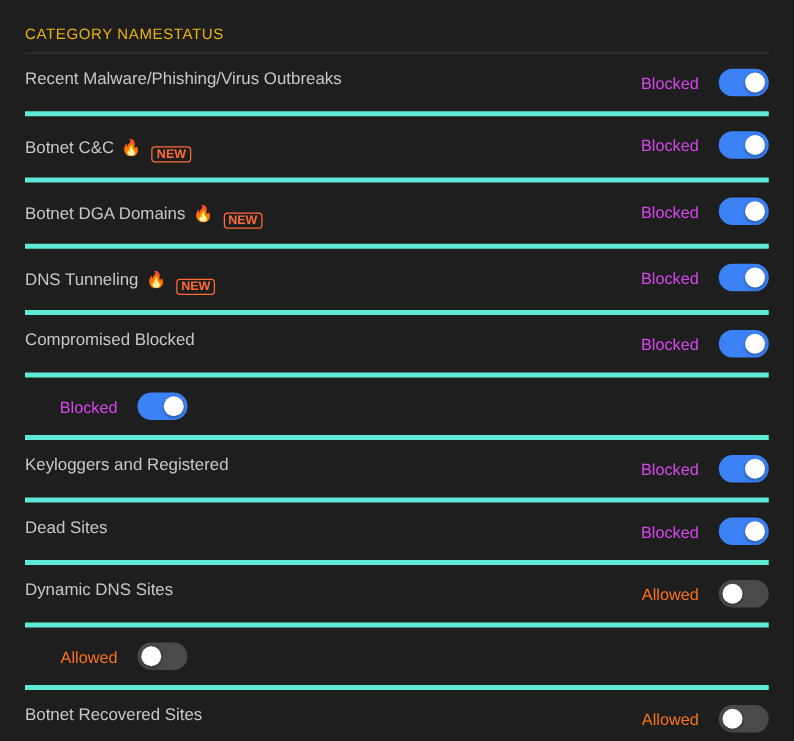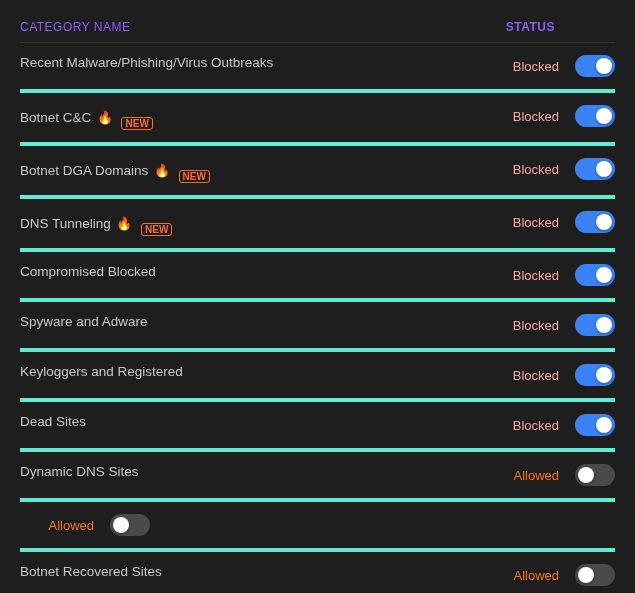--- a/index.html
+++ b/index.html
@@ -27,31 +27,29 @@
       color: #ffffff;
     }
     .more-icon {
       color: #888;
       font-size: 18px;
       cursor: pointer;
       letter-spacing: 2px;
     }
     .table-header {
       display: flex;
-      justify-content: space-between;
       padding: 0 0 8px 0;
       border-bottom: 1px solid #333;
-      color: #8b5cf6;
+      color: #eab308;
       font-size: 12px;
       text-transform: uppercase;
       letter-spacing: 0.5px;
     }
     .table-header .col-status {
       margin-right: 60px;
-      font-weight: bold;
     }
     .table-row {
       display: flex;
       align-items: flex-start;
       justify-content: space-between;
       padding: 12px 0;
       border-bottom: 4px solid #5eead4;
     }
     .row-name {
       color: #c8c8c8;
@@ -67,21 +65,21 @@
       min-width: 130px;
       justify-content: flex-end;
     }
     .row-status {
       font-size: 13px;
       min-width: 55px;
       text-align: right;
       color: #a0a0a0;
     }
     .row-status.blocked {
-      color: #fca5a5;
+      color: #d946ef;
     }
     .row-status.allowed {
       color: #f97316;
     }
     
     .toggle {
       position: relative;
       width: 40px;
       height: 22px;
       cursor: pointer;
@@ -191,21 +189,20 @@
         <div class="row-right">
           <span class="row-status blocked">Blocked</span>
           <div class="toggle">
             <div class="toggle-track on">
               <div class="toggle-thumb"></div>
             </div>
           </div>
         </div>
       </div>
       <div class="table-row">
-        <span class="row-name">Spyware and Adware</span>
         <div class="row-right">
           <span class="row-status blocked">Blocked</span>
           <div class="toggle">
             <div class="toggle-track on">
               <div class="toggle-thumb"></div>
             </div>
           </div>
         </div>
       </div>
       <div class="table-row">

